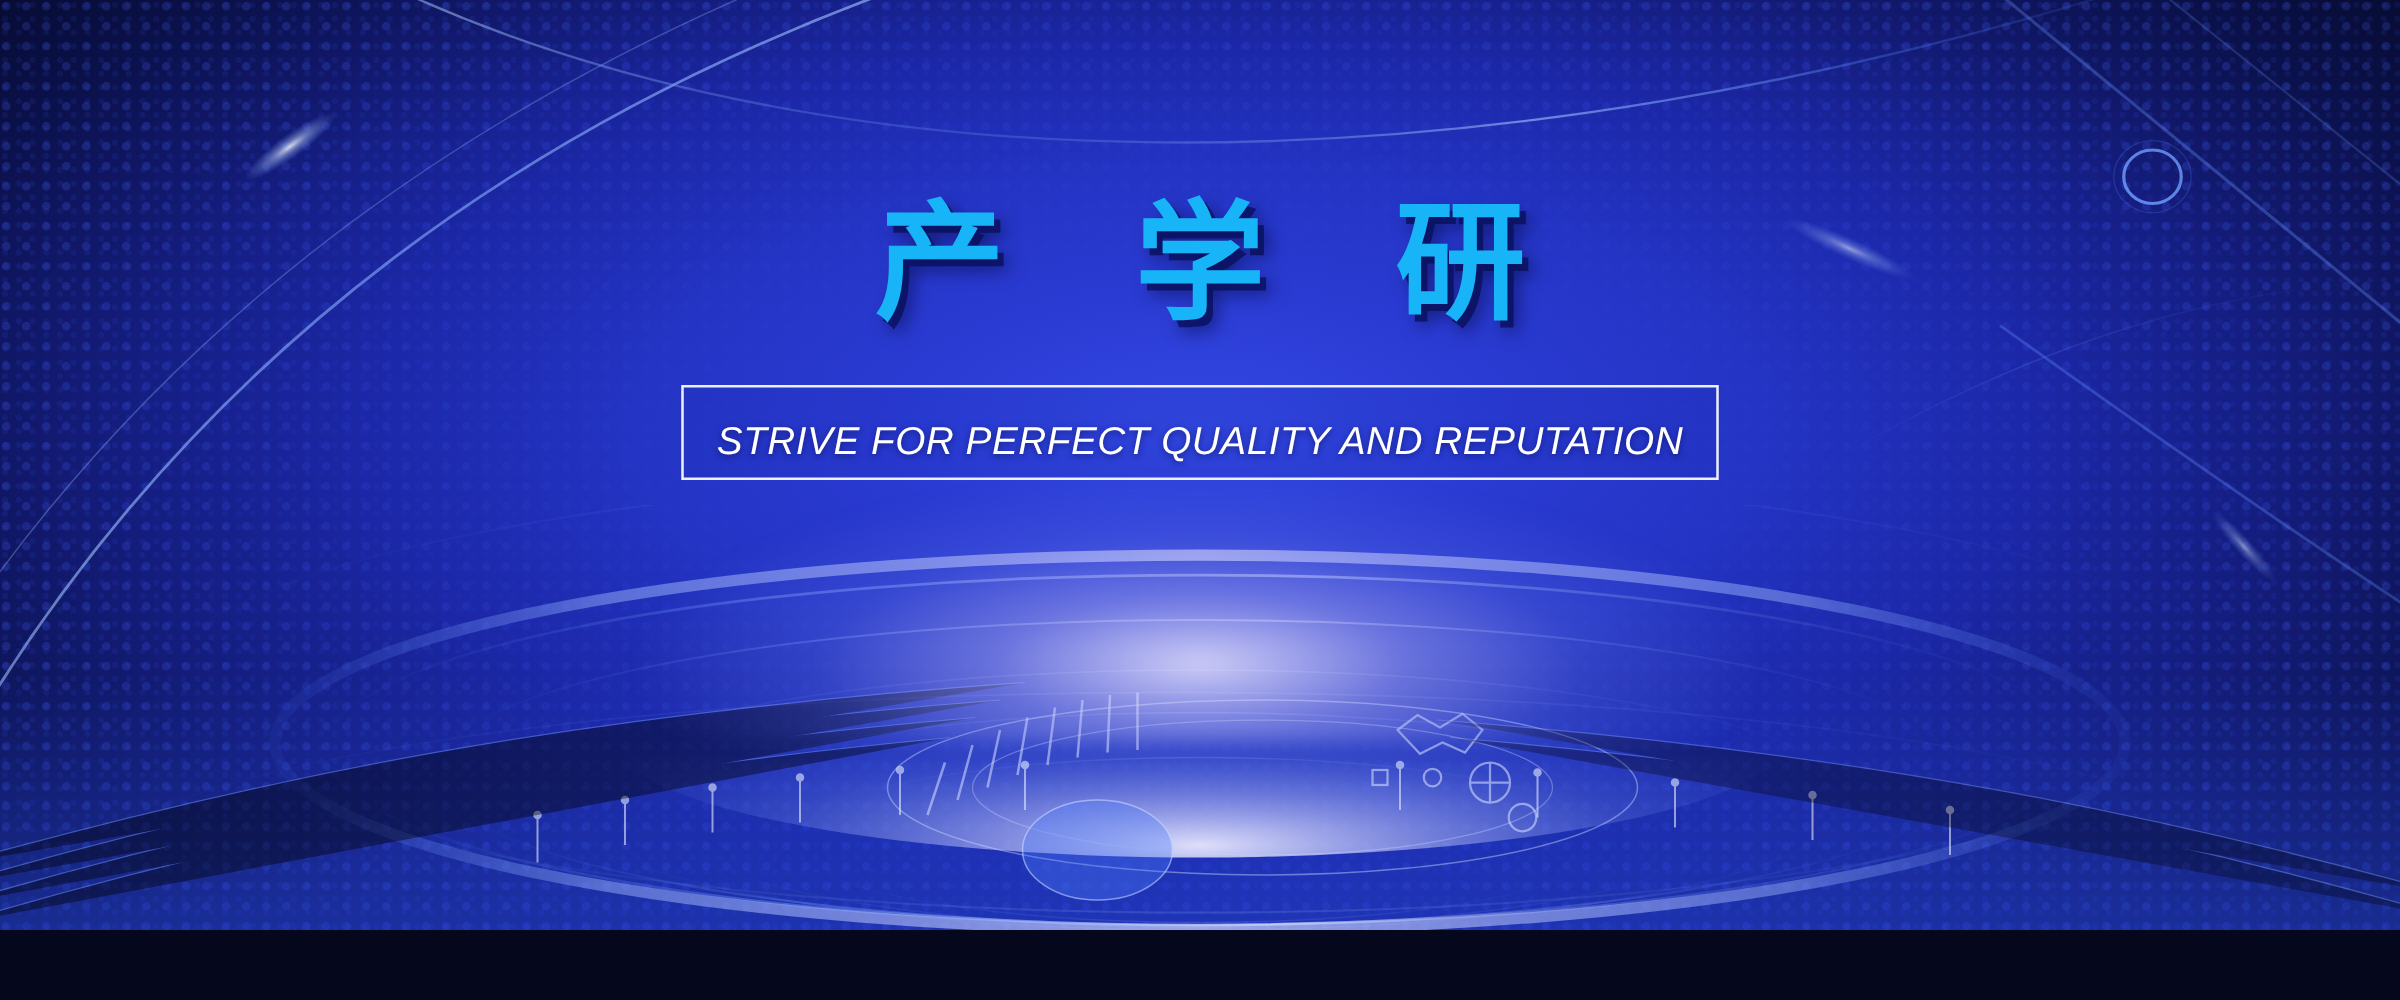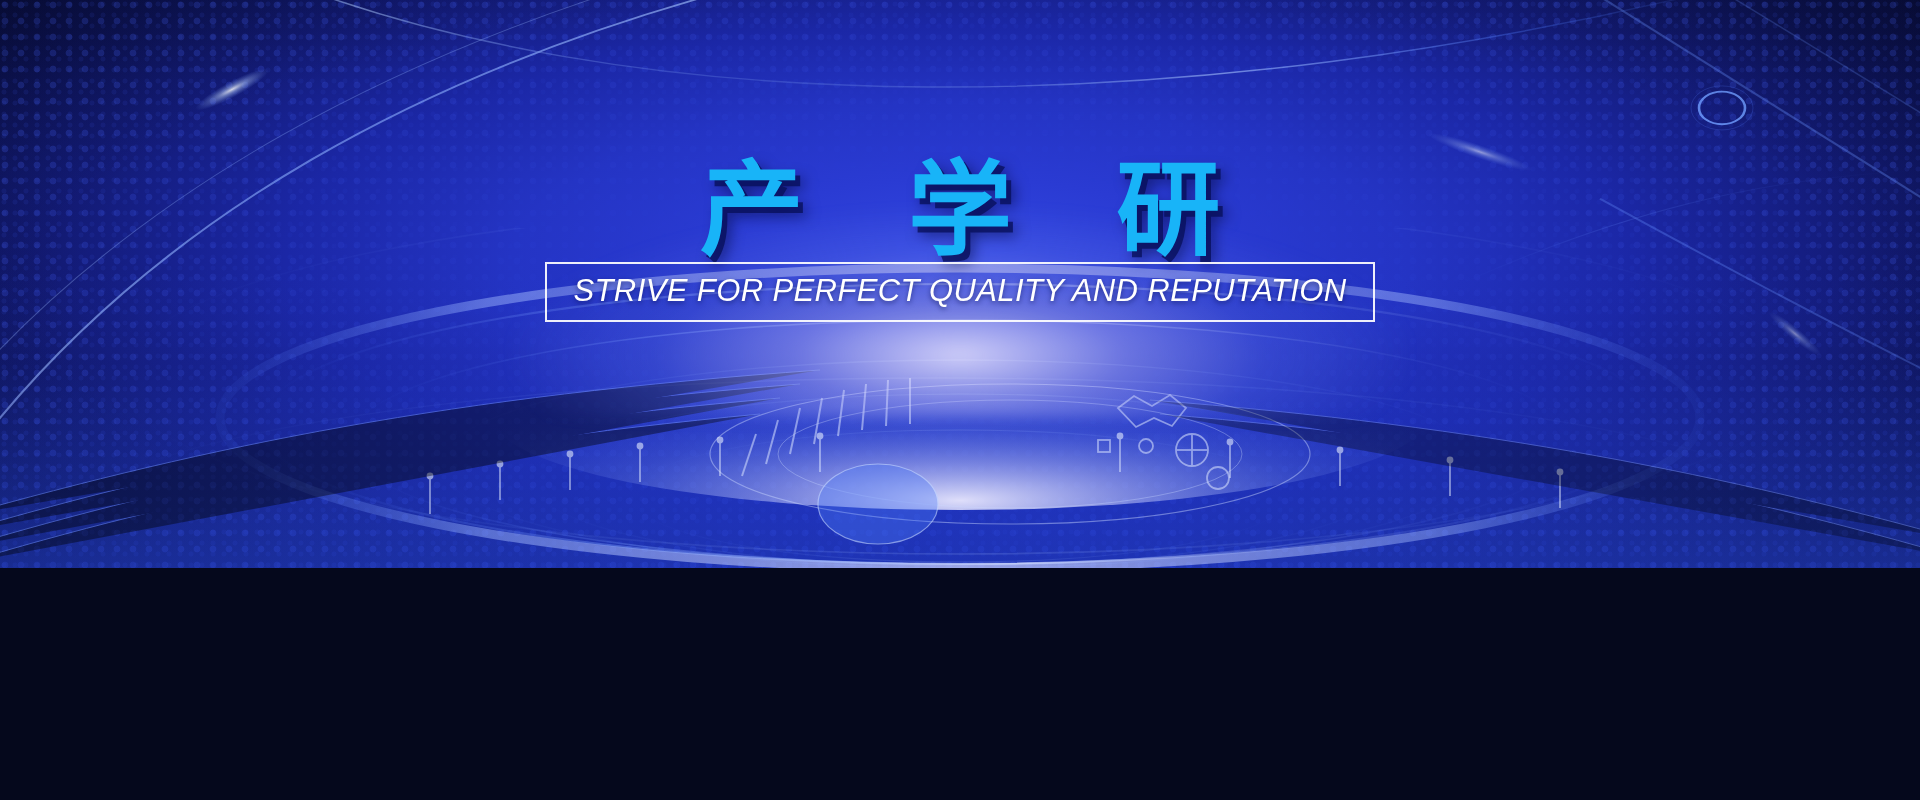--- a/index.html
+++ b/index.html
@@ -2,21 +2,21 @@
 <html lang="zh-CN"><head>
 <meta charset="utf-8">
 <title>产学研一体化创新联动平台</title>
 <style>
   html,body{margin:0;padding:0;background:#05081c;}
   *{box-sizing:border-box;}
 
   .banner{
     position:relative;
     width:1920px;
-    height:568px;
+    height:744px;
     overflow:hidden;
     font-family:"Liberation Sans","DejaVu Sans",sans-serif;
     background:#080c28;
     text-align:right;
   }
 
   
   .bg-base{
     position:absolute; inset:0;
     background:
@@ -117,22 +117,23 @@
     letter-spacing:22px;
     text-indent:22px;
     color:#ffffff;
     text-shadow:
        4px 5px 0 rgba(10,18,96,0.72),
        7px 8px 12px rgba(4,8,54,0.50);
     white-space:nowrap;
   }
 
   .tagline-box{
+    margin-top:46px;
     border:2px solid rgba(255,255,255,0.92);
-    padding:9px 26px 11px 26px;
+    padding:25px 26px 11px 26px;
     background:rgba(24,38,170,0.12);
   }
   .tagline{
     font-family:"Liberation Sans","DejaVu Sans",sans-serif;
     font-size:31px;
     font-style:italic;
     font-weight:normal;
     letter-spacing:.4px;
     color:#ffffff;
     white-space:nowrap;

